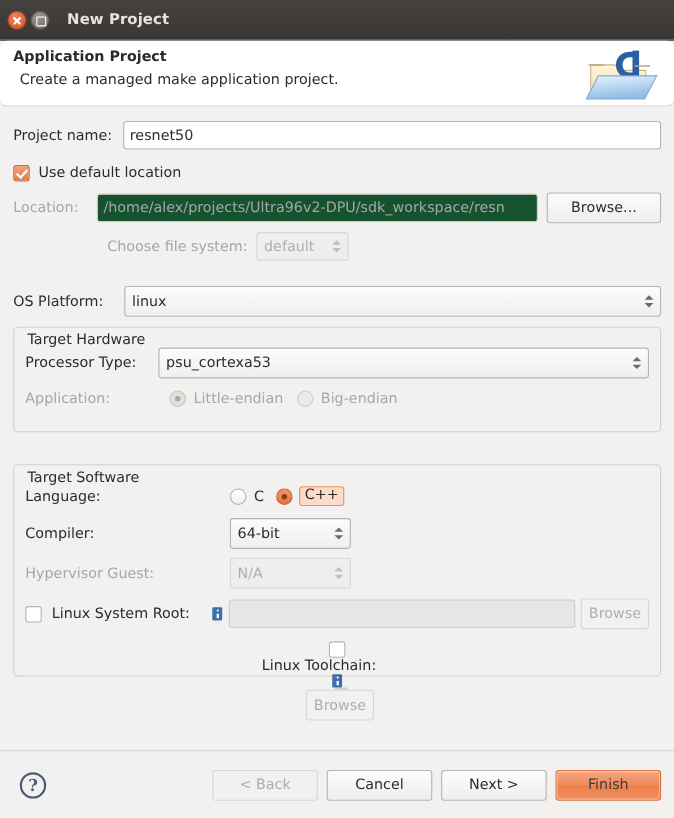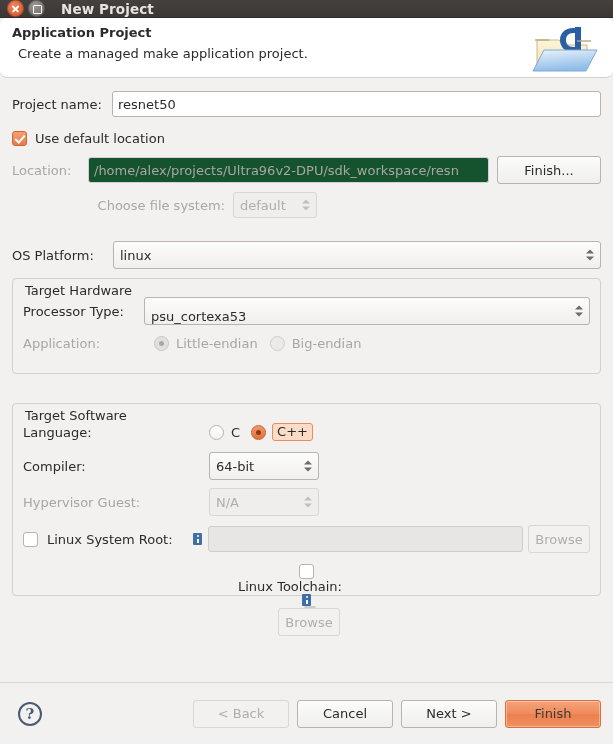--- a/index.html
+++ b/index.html
@@ -12,21 +12,21 @@
   body { background: #f2f1f0; }
 
   .window {
     width: 613px; height: 744px;
     display: flex; flex-direction: column;
     position: relative;
   }
 
   
   .titlebar {
-    height: 18px;
+    height: 37px;
     background: linear-gradient(to bottom, #45413e 0%, #3b3735 100%);
     display: flex; align-items: center;
     padding-left: 7px;
     flex: none;
     border-bottom: 1px solid #2e2b29;
   }
   .wbtn { width: 17px; height: 17px; border-radius: 50%; margin-right: 4px;
           position: relative; flex: none; }
   .wbtn-close {
     background: radial-gradient(circle at 40% 32%, #f0825c 0%, #e2673c 52%, #c4512c 100%);
@@ -285,21 +285,21 @@
     </div>
 
     <div class="row" style="margin-top:14px;">
       <div class="cbox checked"></div>
       <div class="lbl" style="margin-left:8px;">Use default location</div>
     </div>
 
     <div class="row" style="margin-top:10px;">
       <div class="lbl dim" style="width:76px;">Location:</div>
       <div class="entry disabled" style="flex:1; max-width:404px;">/home/alex/projects/Ultra96v2-DPU/sdk_workspace/resn</div>
-      <div class="btn" style="margin-left:8px; width:104px;">Finish...</div>
+      <div class="btn" style="margin-left:8px; width:104px;">Browse...</div>
     </div>
 
     <div class="row" style="margin-top:8px; padding-left:76px;">
       <div class="lbl dim" style="width:145px; text-align:right; padding-right:8px;">Choose file system:</div>
       <div class="combo disabled" style="width:84px; height:26px;">
         <span>default</span>
         <span class="spin">
           <span class="tri-up"></span>
             <span class="tri-dn"></span>
         </span>
@@ -315,21 +315,21 @@
             <span class="tri-dn"></span>
         </span>
       </div>
     </div>
 
     <div class="group" style="height:96px; padding:14px 10px 0 10px;">
       <div class="group-title">Target Hardware</div>
 
       <div class="row" style="margin-top:4px;">
         <div class="lbl" style="width:121px;">Processor Type:</div>
-        <div class="combo" style="flex:1;align-items:flex-end;">
+        <div class="combo" style="flex:1;">
           <span>psu_cortexa53</span>
           <span class="spin">
             <span class="tri-up"></span>
               <span class="tri-dn"></span>
           </span>
         </div>
       </div>
 
       <div class="row" style="margin-top:11px;">
         <div class="lbl dim" style="width:131px;">Application:</div>

